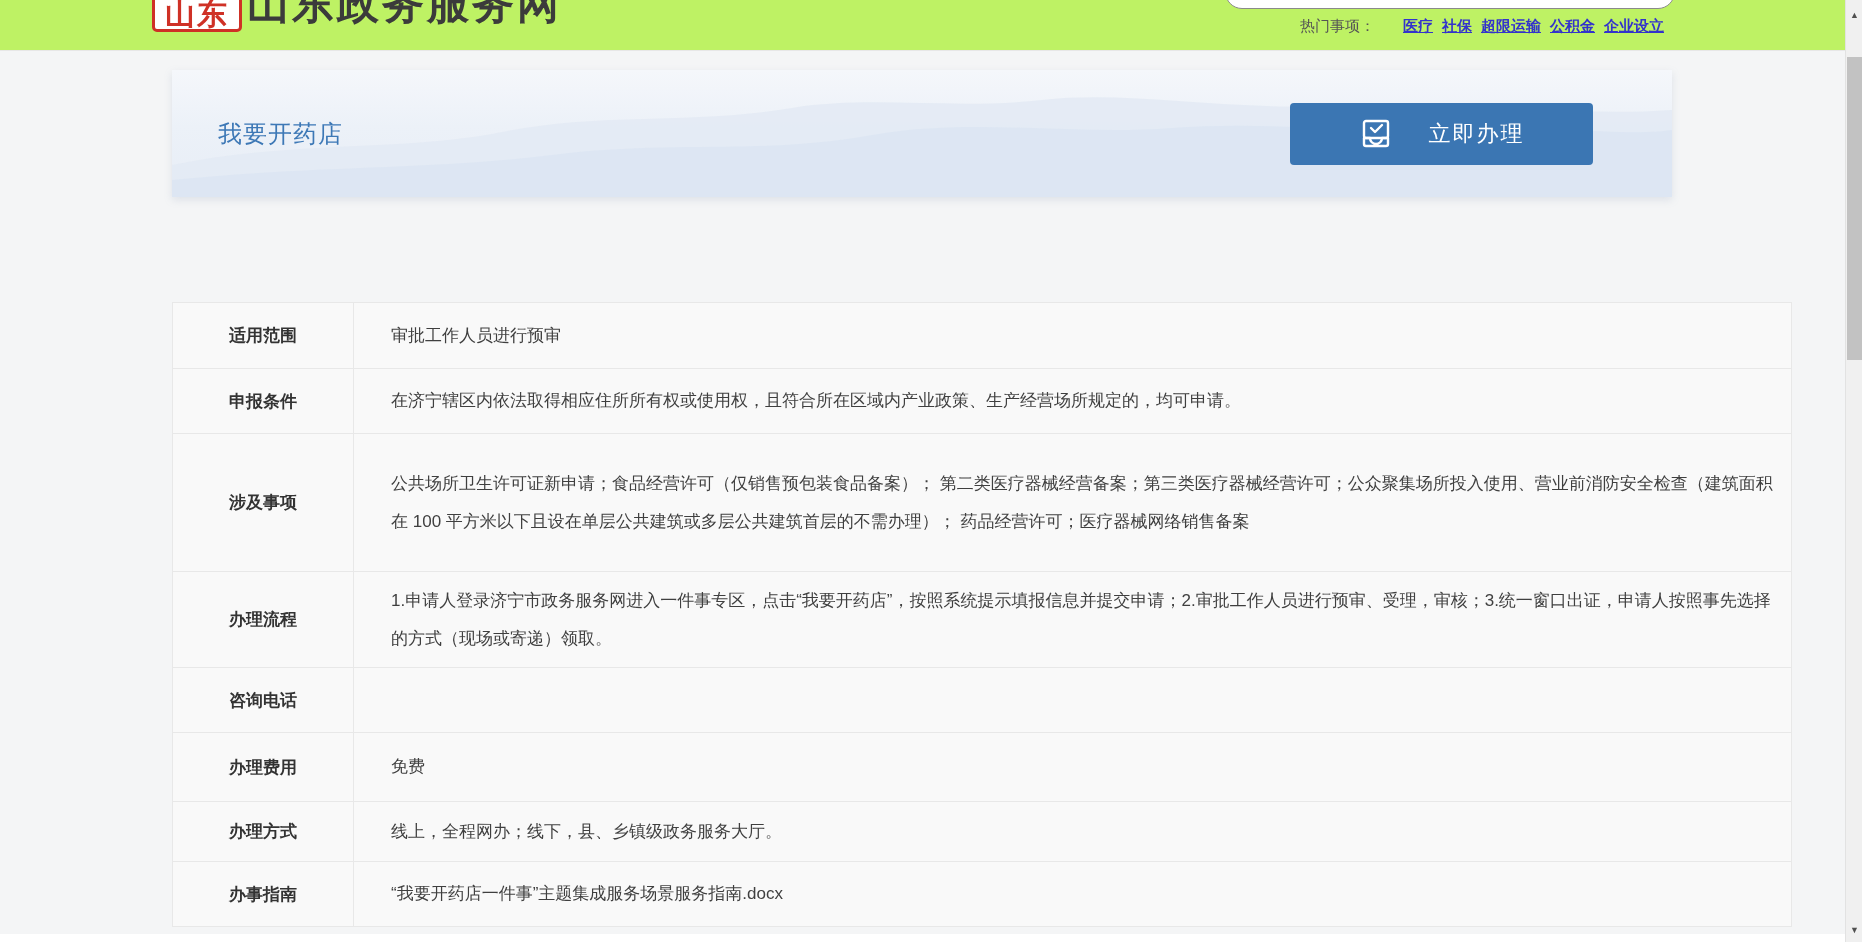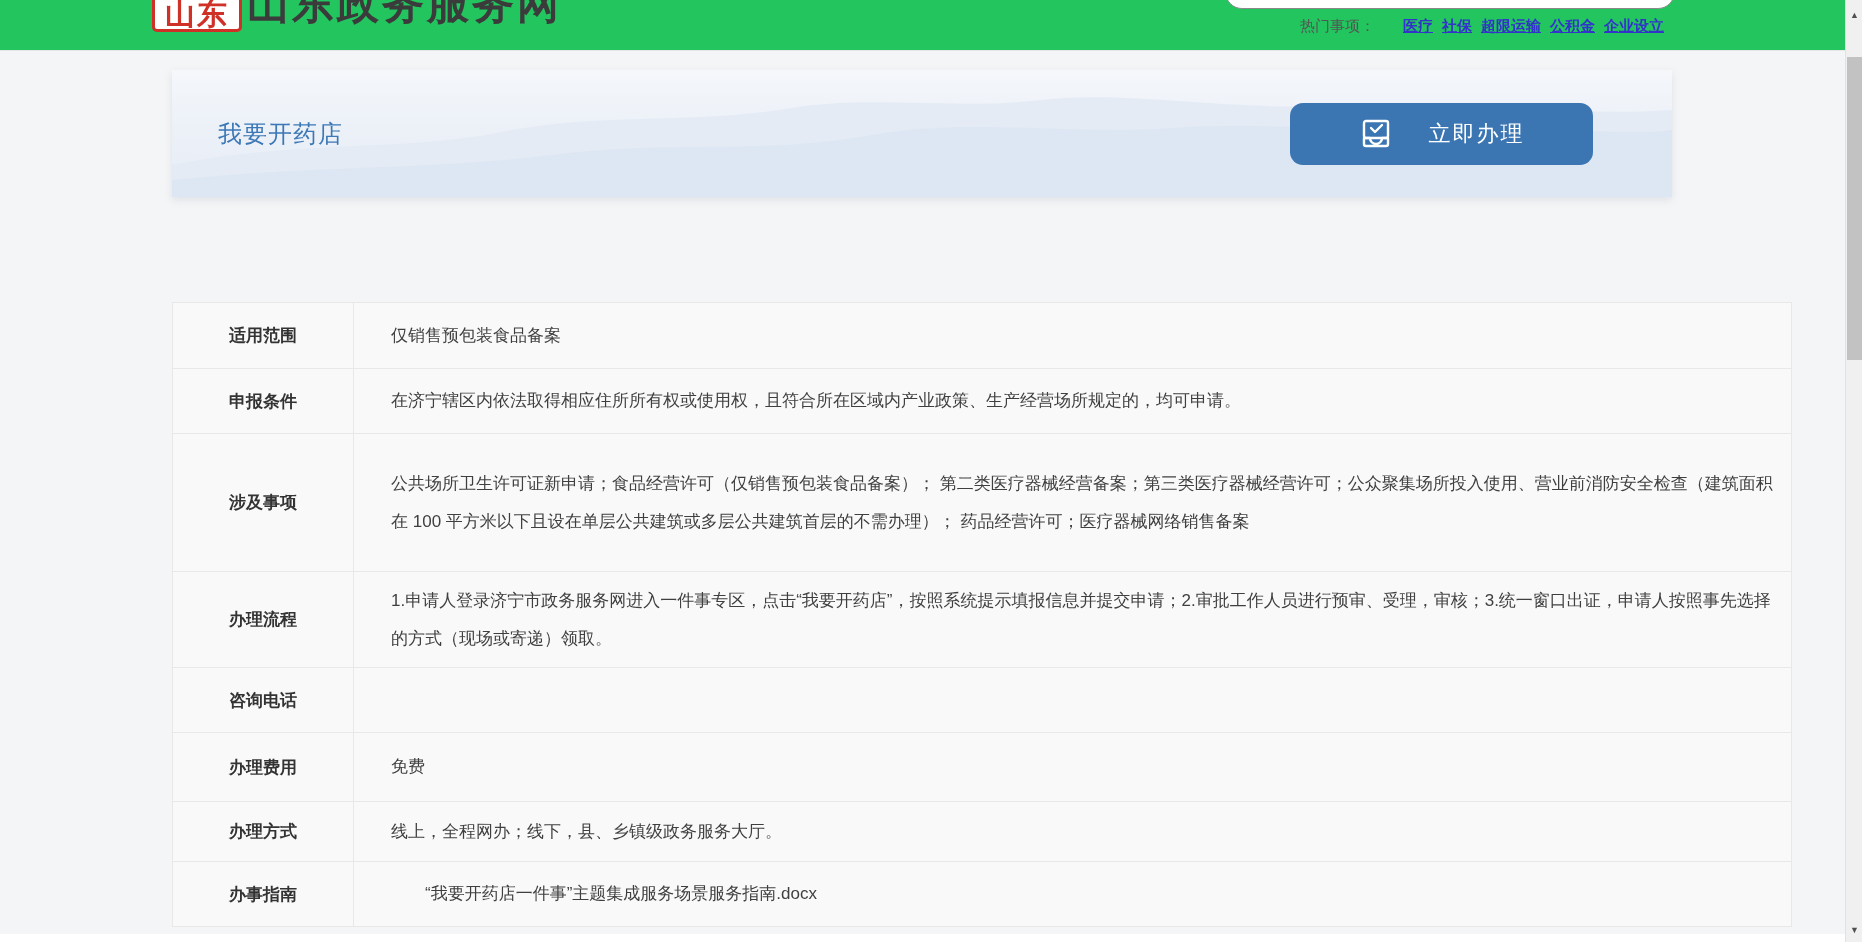--- a/index.html
+++ b/index.html
@@ -5,21 +5,21 @@
   html,body{margin:0;padding:0;}
   body{
     width:1862px;height:942px;overflow:hidden;position:relative;
     background:#f4f5f6;
     font-family:"Liberation Sans","DejaVu Sans",sans-serif;
     -webkit-font-smoothing:antialiased;
   }
   .viewport{position:absolute;left:0;top:0;width:1845px;height:942px;overflow:hidden;}
 
   
-  .header{position:absolute;left:0;top:0;width:1845px;height:50px;background:#22c55e;
+  .header{position:absolute;left:0;top:0;width:1845px;height:50px;background:#bef264;
     border-bottom:1px solid #e7e7e7;z-index:5;overflow:hidden;}
   .seal{position:absolute;left:152px;top:-32px;width:84px;height:58px;background:#ffffff;
     border:3px solid #cf3126;border-radius:5px;overflow:hidden;display:flex;align-items:flex-end;justify-content:center;}
   .seal span{color:#cf3126;font-weight:800;font-size:30px;line-height:30px;letter-spacing:2px;}
   .logo-text{position:absolute;left:247px;top:-24px;font-size:42px;font-weight:700;color:#3b3b3b;
     letter-spacing:3px;white-space:nowrap;}
   .search-sliver{position:absolute;left:1225px;top:-27px;width:448px;height:34px;background:#ffffff;
     border:1px solid #8a8a8a;border-radius:17px;}
   .hot-row{position:absolute;left:1300px;top:17px;display:flex;align-items:center;font-size:15px;white-space:nowrap;}
   .hot-label{color:#555;margin-right:28px;}
@@ -27,35 +27,35 @@
   .hot-link:last-child{margin-right:0;}
 
   
   .banner{position:absolute;left:172px;top:70px;width:1500px;height:127px;
     background:linear-gradient(180deg,#f5f7fb 0%,#ecf1f8 45%,#e7edf6 100%);
     box-shadow:0 3px 8px rgba(120,140,170,0.18);overflow:hidden;}
   .banner svg.mountains{position:absolute;left:0;top:0;width:100%;height:100%;}
   .banner-title{position:absolute;left:46px;top:50%;transform:translateY(-50%);
     font-size:24px;color:#3d78b6;letter-spacing:1px;z-index:2;}
   .apply-btn{position:absolute;right:79px;top:33px;width:303px;height:62px;background:#3b76b3;
-    border:none;border-radius:13px;display:flex;align-items:center;justify-content:center;gap:36px;
+    border:none;border-radius:4px;display:flex;align-items:center;justify-content:center;gap:36px;
     cursor:pointer;z-index:2;margin-left:19px;}
   .apply-btn .btn-label{color:#ffffff;font-size:22px;letter-spacing:2px;}
 
   
   .info-table{position:absolute;left:172px;top:302px;width:1620px;background:#f9f9f9;
     border:1px solid #e8e8e8;border-bottom:none;box-sizing:border-box;}
   .trow{display:flex;border-bottom:1px solid #e8e8e8;box-sizing:border-box;}
   .tlabel{width:181px;min-width:181px;display:flex;align-items:center;justify-content:center;
     font-weight:700;font-size:17px;color:#333;border-right:1px solid #e8e8e8;box-sizing:border-box;}
   .tvalue{flex:1;display:flex;align-items:center;font-size:17px;color:#3f3f3f;
     padding:0 18px 0 37px;line-height:38px;box-sizing:border-box;}
   .h-r1{min-height:66px;} .h-r2{min-height:65px;} .h-r3{min-height:138px;}
   .h-r4{min-height:96px;} .h-r5{min-height:65px;} .h-r6{min-height:69px;}
-  .h-r7{min-height:60px;} .h-r8{min-height:65px;gap:34px;}
+  .h-r7{min-height:60px;} .h-r8{min-height:65px;}
   .tvalue.single{line-height:24px;}
   .file-link{cursor:pointer;}
 
   
   .bottom-sliver{position:absolute;left:0;bottom:0;width:1845px;height:8px;background:#ffffff;}
 
   
   .scrollbar{position:absolute;right:0;top:0;width:17px;height:942px;background:#f0f0f0;
     border-left:1px solid #e2e2e2;box-sizing:border-box;}
   .sb-arrow{position:absolute;left:0;width:17px;height:17px;display:flex;align-items:center;
@@ -97,21 +97,21 @@
         <path d="M5,21 L5,27 A2,2 0 0 0 7,29 L27,29 A2,2 0 0 0 29,27 L29,21 L23,21 A6,6 0 0 1 11,21 Z" fill="none" stroke="#ffffff" stroke-width="2.4" stroke-linejoin="round"></path>
       </svg>
       <span class="btn-label">立即办理</span>
     </button>
   </div>
 
   <div class="info-table">
 
     <div class="trow h-r1">
       <div class="tlabel">适用范围</div>
-      <div class="tvalue single">仅销售预包装食品备案</div>
+      <div class="tvalue single">审批工作人员进行预审</div>
     </div>
 
     <div class="trow h-r2">
       <div class="tlabel">申报条件</div>
       <div class="tvalue single">在济宁辖区内依法取得相应住所所有权或使用权，且符合所在区域内产业政策、生产经营场所规定的，均可申请。</div>
     </div>
 
     <div class="trow h-r3">
       <div class="tlabel">涉及事项</div>
       <div class="tvalue">公共场所卫生许可证新申请；食品经营许可（仅销售预包装食品备案）； 第二类医疗器械经营备案；第三类医疗器械经营许可；公众聚集场所投入使用、营业前消防安全检查（建筑面积在 100 平方米以下且设在单层公共建筑或多层公共建筑首层的不需办理）； 药品经营许可；医疗器械网络销售备案</div>

